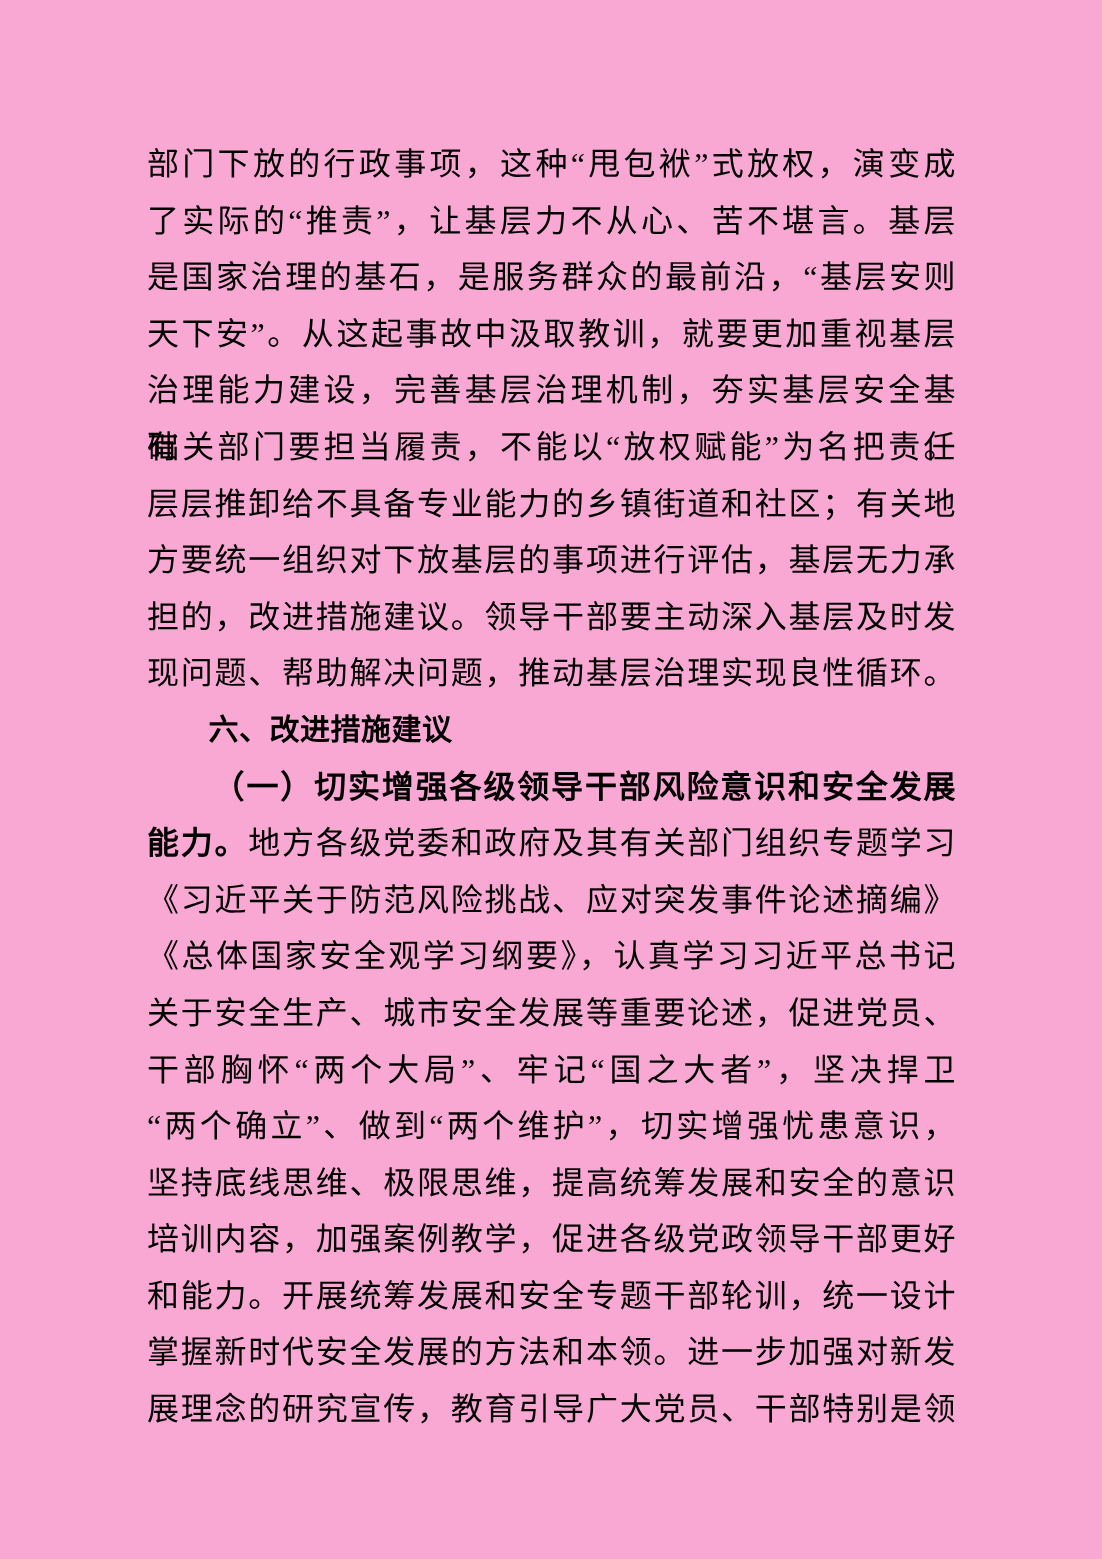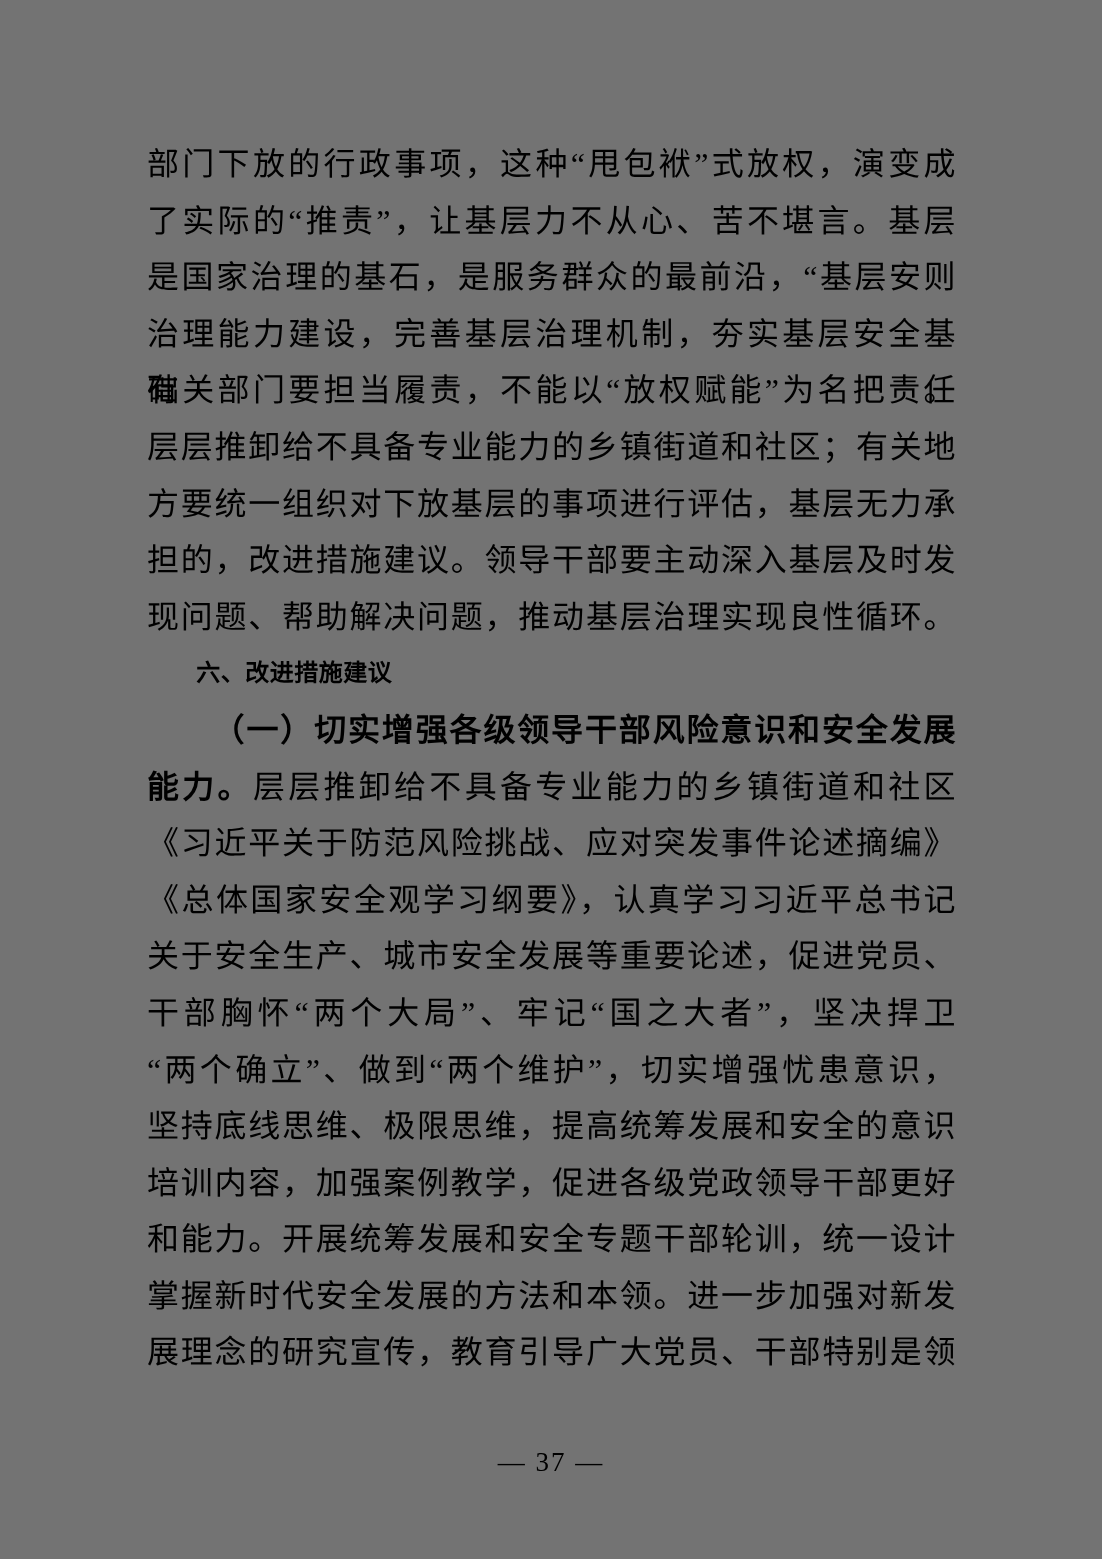--- a/index.html
+++ b/index.html
@@ -4,21 +4,21 @@
 <style>
   html, body {
     margin: 0;
     padding: 0;
     background: #ffffff;
   }
   .page {
     position: relative;
     width: 1102px;
     height: 1559px;
-    background: #737373;
+    background: #f9a8d4;
     color: #000000;
     font-family: "Liberation Serif", "DejaVu Serif", serif;
     overflow: hidden;
   }
   .text-block {
     position: absolute;
     left: 147px;
     top: 136px;
     width: 809px;
   }
@@ -31,21 +31,21 @@
     letter-spacing: 0.5px;
     white-space: normal;
     overflow: visible;
   }
   .line.heading {
     font-family: "Liberation Sans", "DejaVu Sans", sans-serif;
     font-weight: bold;
     text-indent: 2.05em;
     text-align: right;
     text-align-last: left;
-    font-size: 24px;
+    font-size: 30px;
   }
   .line.bold-indent {
     font-weight: bold;
     text-indent: 2.05em;
   }
   .lead-bold {
     font-weight: bold;
   }
   .page-footer {
     position: absolute;
@@ -60,36 +60,36 @@
 </style>
 </head>
 <body>
 
 <div class="page">
 
   <div class="text-block">
     <div class="line">部门下放的行政事项，这种“甩包袱”式放权，演变成</div>
     <div class="line">了实际的“推责”，让基层力不从心、苦不堪言。基层</div>
     <div class="line">是国家治理的基石，是服务群众的最前沿，“基层安则</div>
+    <div class="line">天下安”。从这起事故中汲取教训，就要更加重视基层</div>
     <div class="line">治理能力建设，完善基层治理机制，夯实基层安全基础。</div>
     <div class="line">有关部门要担当履责，不能以“放权赋能”为名把责任</div>
     <div class="line">层层推卸给不具备专业能力的乡镇街道和社区；有关地</div>
     <div class="line">方要统一组织对下放基层的事项进行评估，基层无力承</div>
     <div class="line">担的，改进措施建议。领导干部要主动深入基层及时发</div>
     <div class="line">现问题、帮助解决问题，推动基层治理实现良性循环。</div>
     <div class="line heading">六、改进措施建议</div>
     <div class="line bold-indent">（一）切实增强各级领导干部风险意识和安全发展</div>
-    <div class="line"><span class="lead-bold">能力。</span><span>层层推卸给不具备专业能力的乡镇街道和社区</span></div>
+    <div class="line"><span class="lead-bold">能力。</span><span>地方各级党委和政府及其有关部门组织专题学习</span></div>
     <div class="line">《习近平关于防范风险挑战、应对突发事件论述摘编》</div>
     <div class="line">《总体国家安全观学习纲要》，认真学习习近平总书记</div>
     <div class="line">关于安全生产、城市安全发展等重要论述，促进党员、</div>
     <div class="line">干部胸怀“两个大局”、牢记“国之大者”，坚决捍卫</div>
     <div class="line">“两个确立”、做到“两个维护”，切实增强忧患意识，</div>
     <div class="line">坚持底线思维、极限思维，提高统筹发展和安全的意识</div>
     <div class="line">培训内容，加强案例教学，促进各级党政领导干部更好</div>
     <div class="line">和能力。开展统筹发展和安全专题干部轮训，统一设计</div>
     <div class="line">掌握新时代安全发展的方法和本领。进一步加强对新发</div>
     <div class="line">展理念的研究宣传，教育引导广大党员、干部特别是领</div>
   </div>
 
-  <div class="page-footer">— 37 —</div>
 
 </div>
 
 </body></html>

